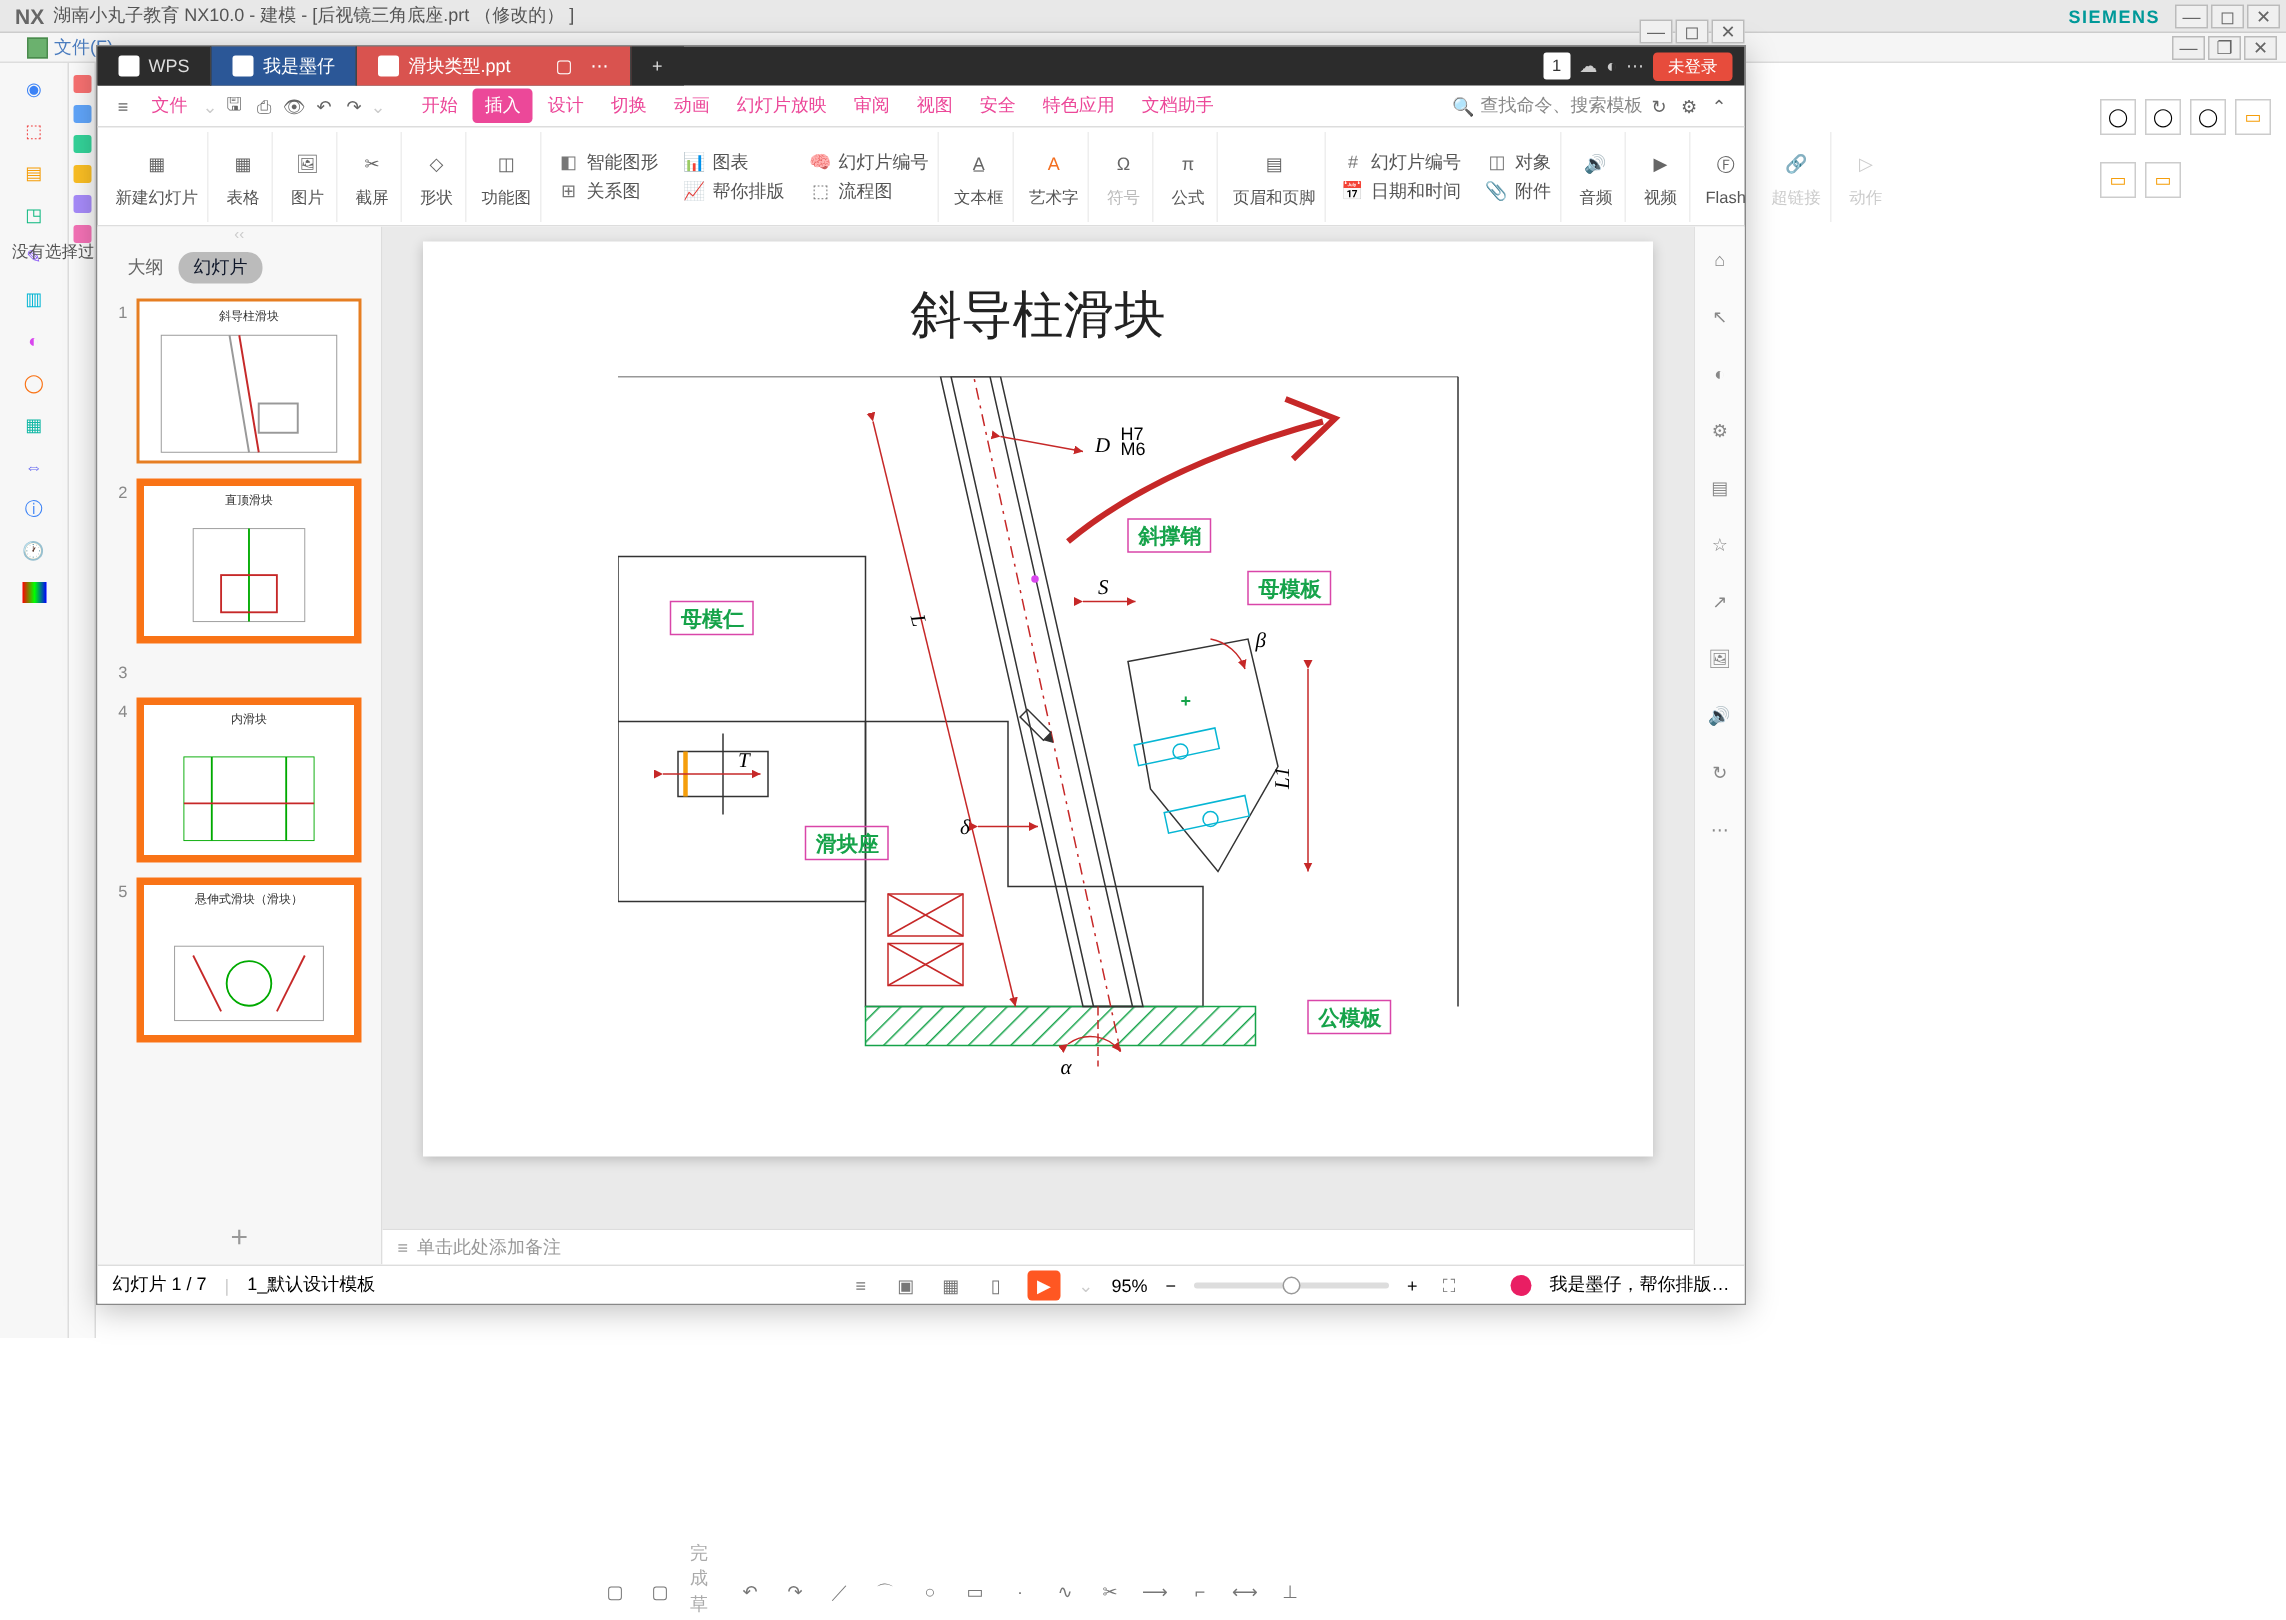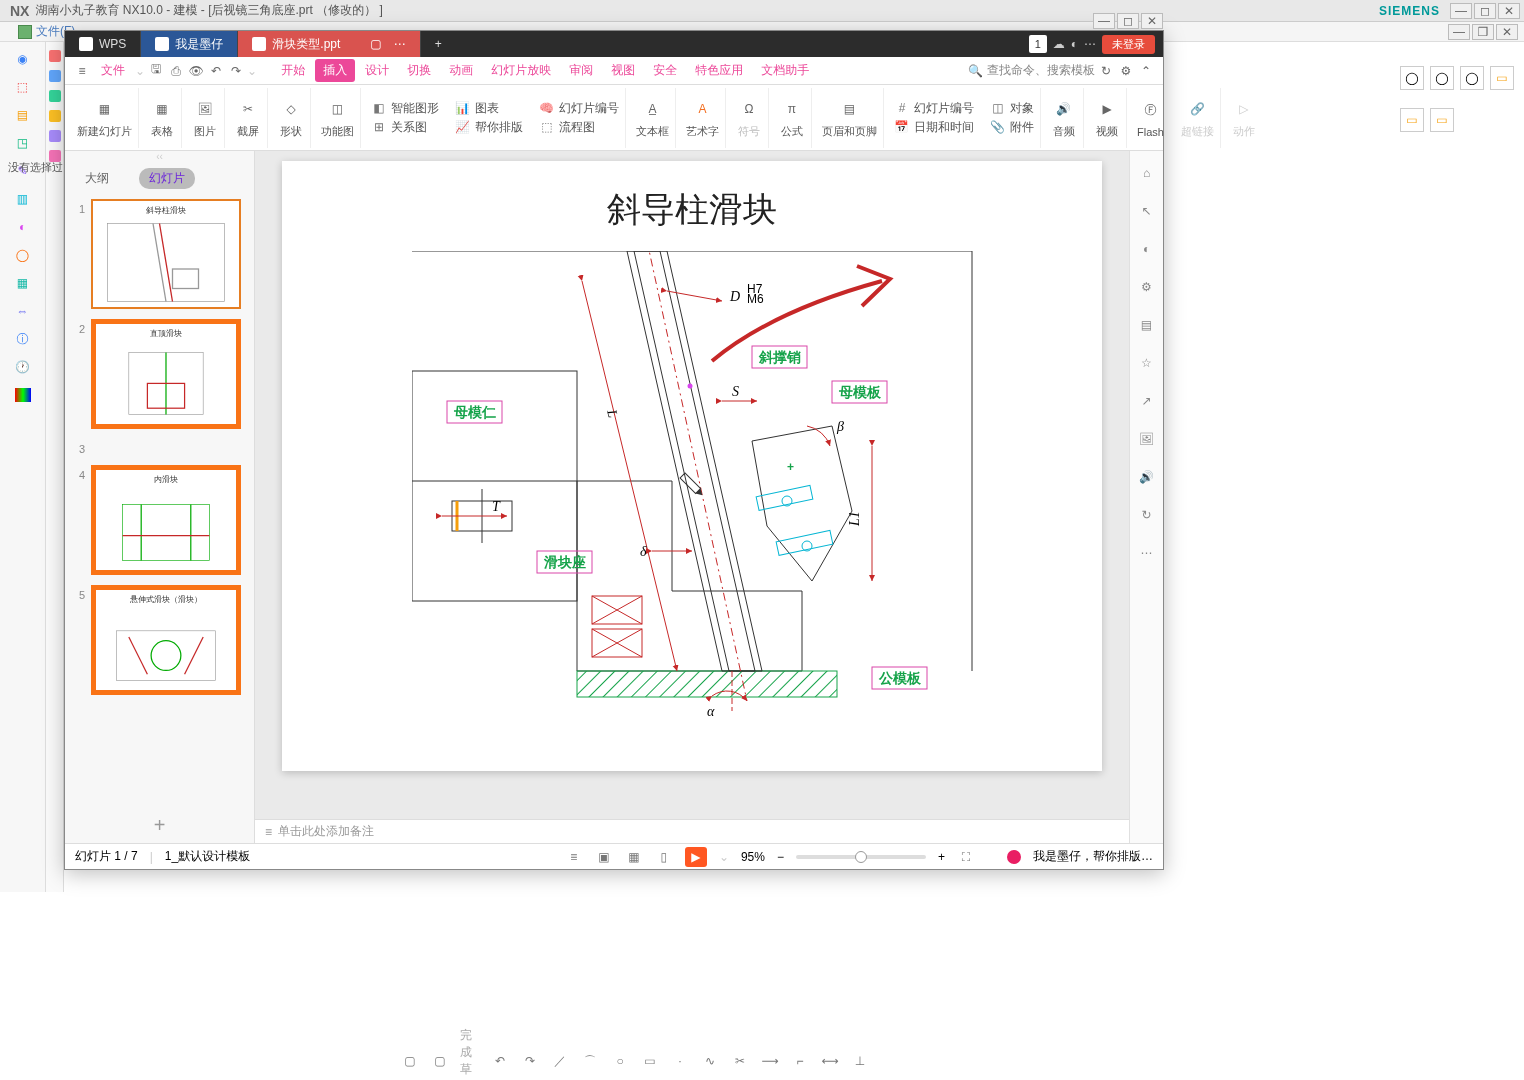--- a/index.html
+++ b/index.html
@@ -61,23 +61,23 @@
 .rib-group{display:flex;flex-direction:column;align-items:center;gap:2px;padding:0 6px;border-right:1px solid #eee;height:60px;justify-content:center}
 .rib-group.noborder{border-right:none}
 .rib-big-ico{width:26px;height:26px;display:flex;align-items:center;justify-content:center;color:#666}
 .rib-label{font-size:11px;color:#555;white-space:nowrap}
 .rib-small{display:flex;align-items:center;gap:4px;font-size:11px;color:#555;white-space:nowrap}
 .rib-small-ico{width:16px;height:16px;display:flex;align-items:center;justify-content:center;color:#777}
 
 
 .wps-body{flex:1;display:flex;background:#f0f0f0;overflow:hidden}
 .thumb-col{width:190px;background:#f7f7f7;border-right:1px solid #ddd;display:flex;flex-direction:column}
-.thumb-tabs{display:flex;gap:20px;padding:6px 10px}
+.thumb-tabs{display:flex;gap:0;padding:6px 10px}
 .thumb-tab{padding:2px 10px;border-radius:10px;color:#666}
-.thumb-tab.active{background:#bbb;color:#6d28d9}
+.thumb-tab.active{background:#bbb;color:#0f172a}
 .thumb-list{flex:1;overflow:auto;padding:4px 8px}
 .thumb-item{display:flex;gap:6px;margin-bottom:10px}
 .thumb-num{width:12px;color:#888;font-size:11px;text-align:right;padding-top:4px}
 .thumb-box{width:150px;height:110px;background:#fff;border:5px solid #f97316;position:relative;overflow:hidden;font-size:7px}
 .thumb-box.selected{border:2px solid #e67e22}
 .thumb-title{text-align:center;font-size:8px;color:#333;padding-top:4px}
 .thumb-sketch{position:absolute;inset:16px 8px 8px 8px}
 .thumb-add{text-align:center;color:#999;font-size:20px;padding:6px 0}
 
 .canvas-col{flex:1;display:flex;flex-direction:column;background:#eaeaea;position:relative}

